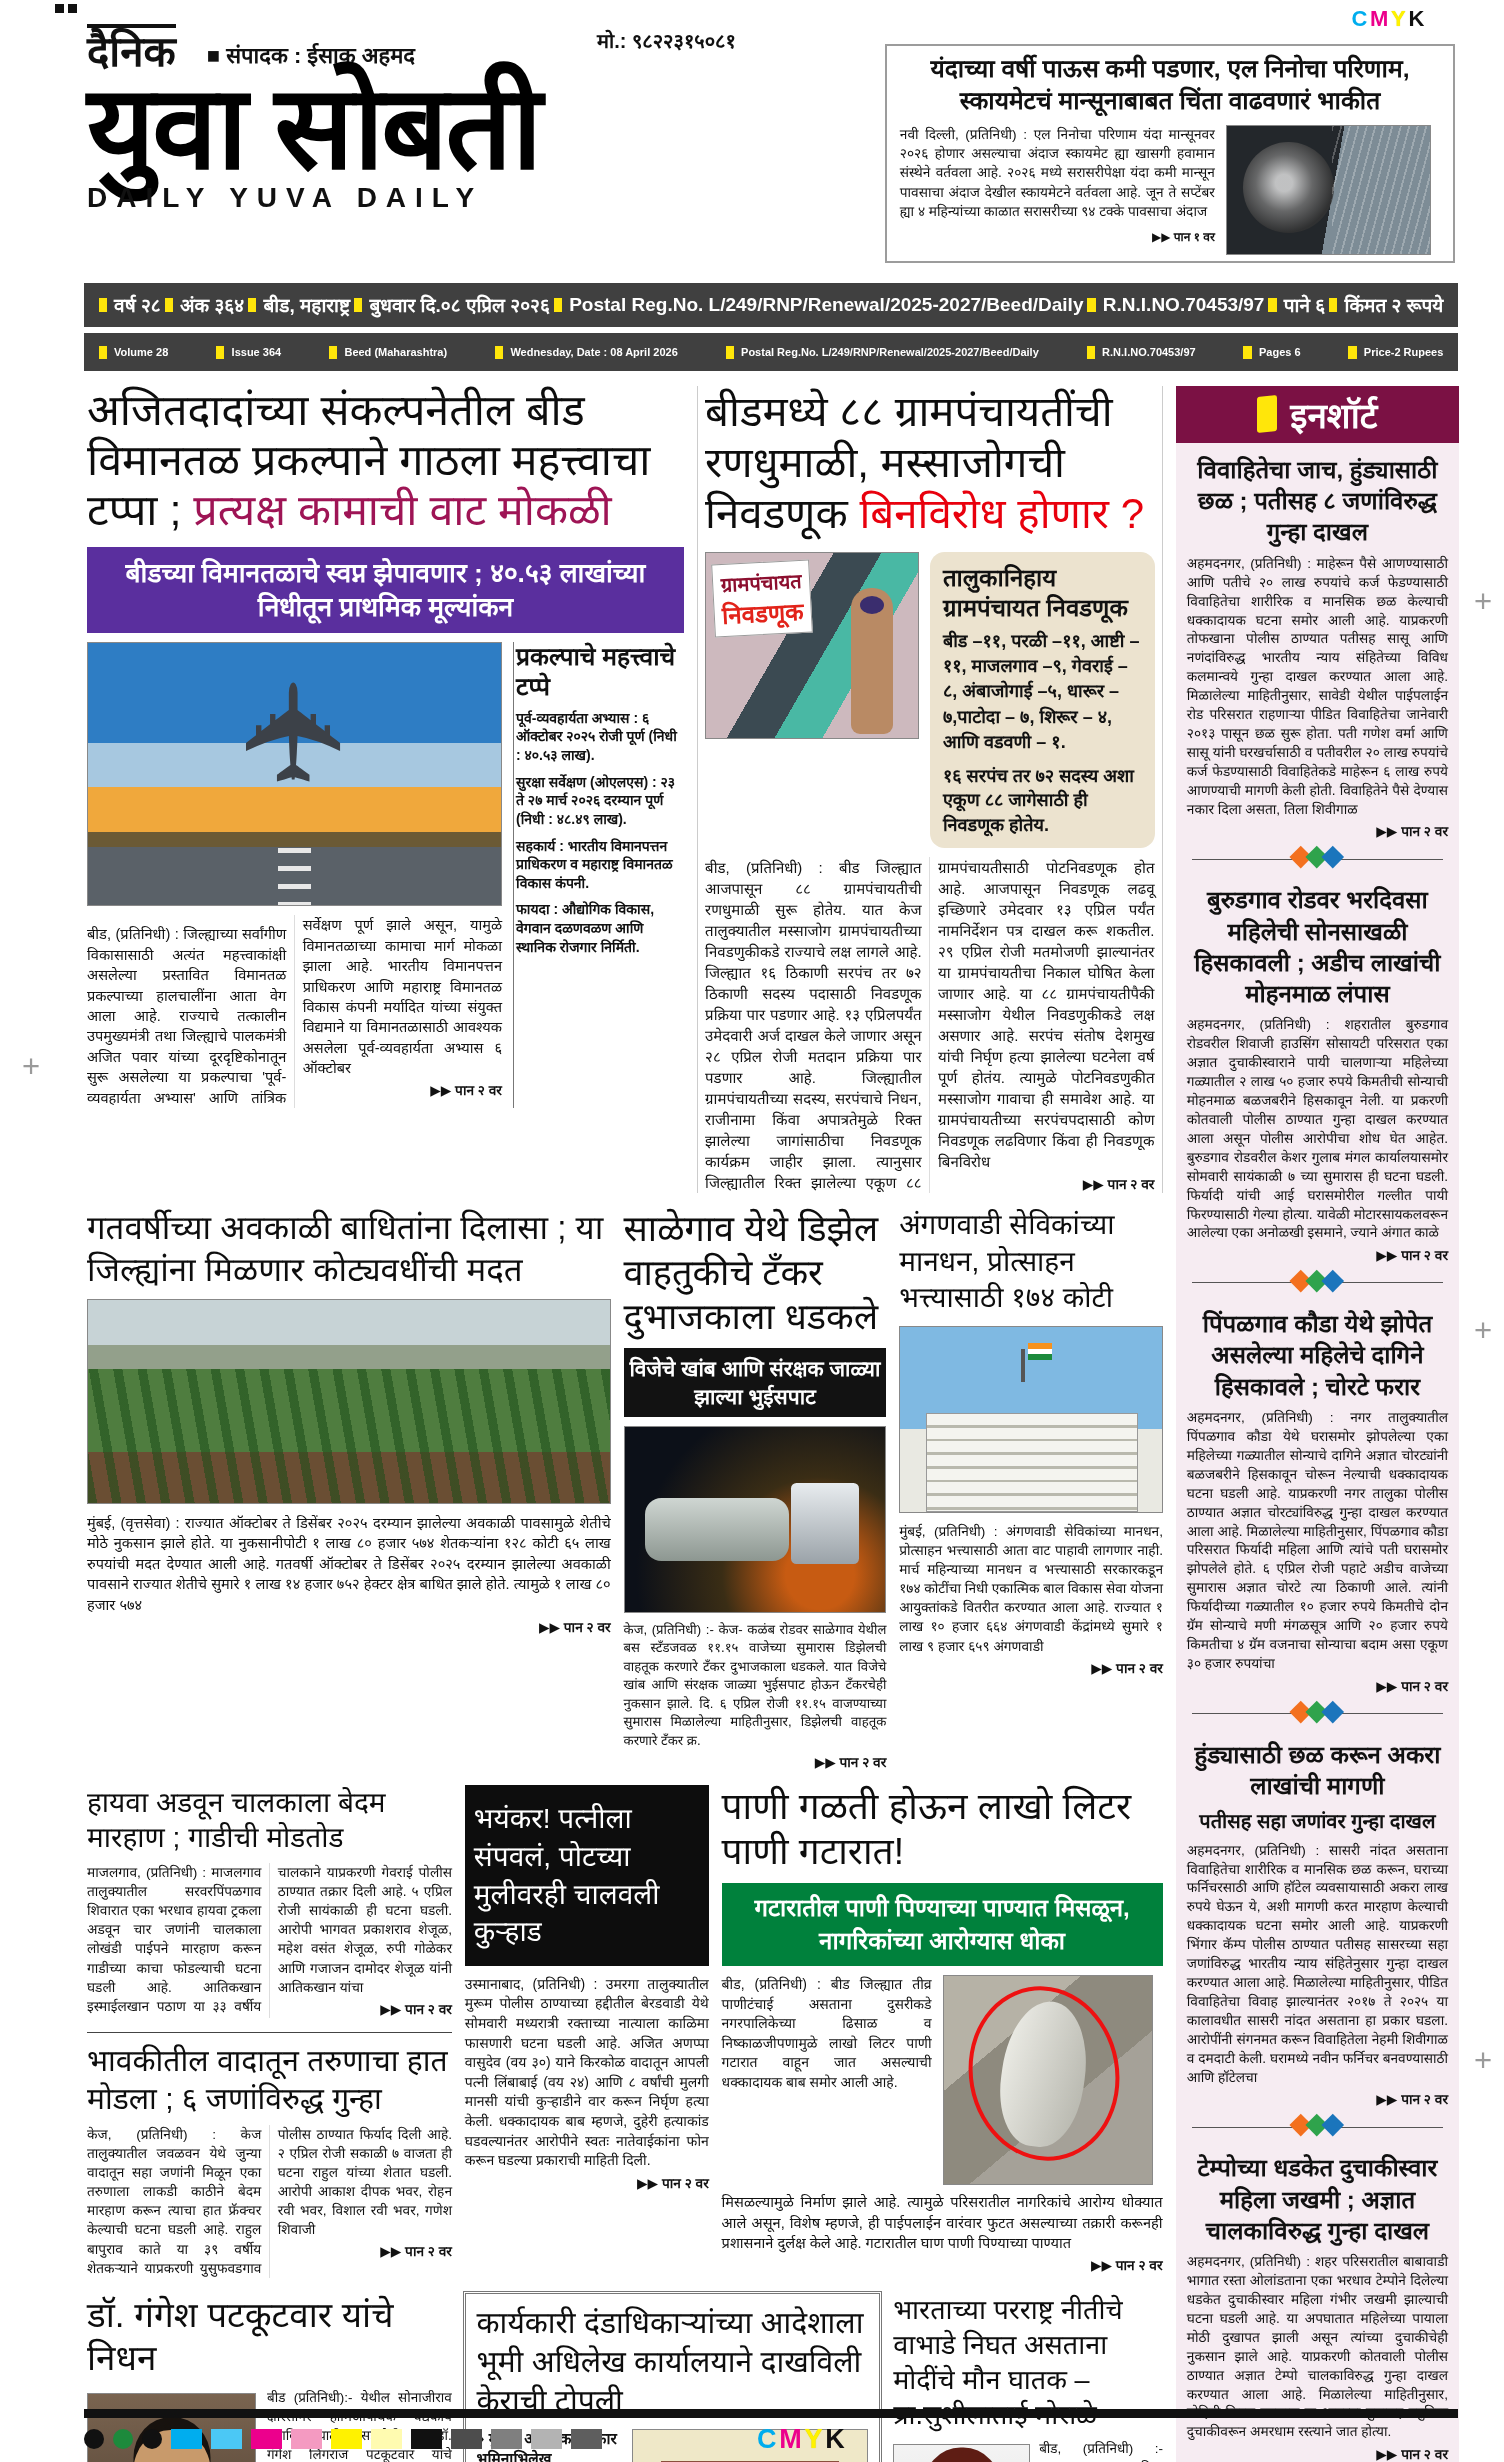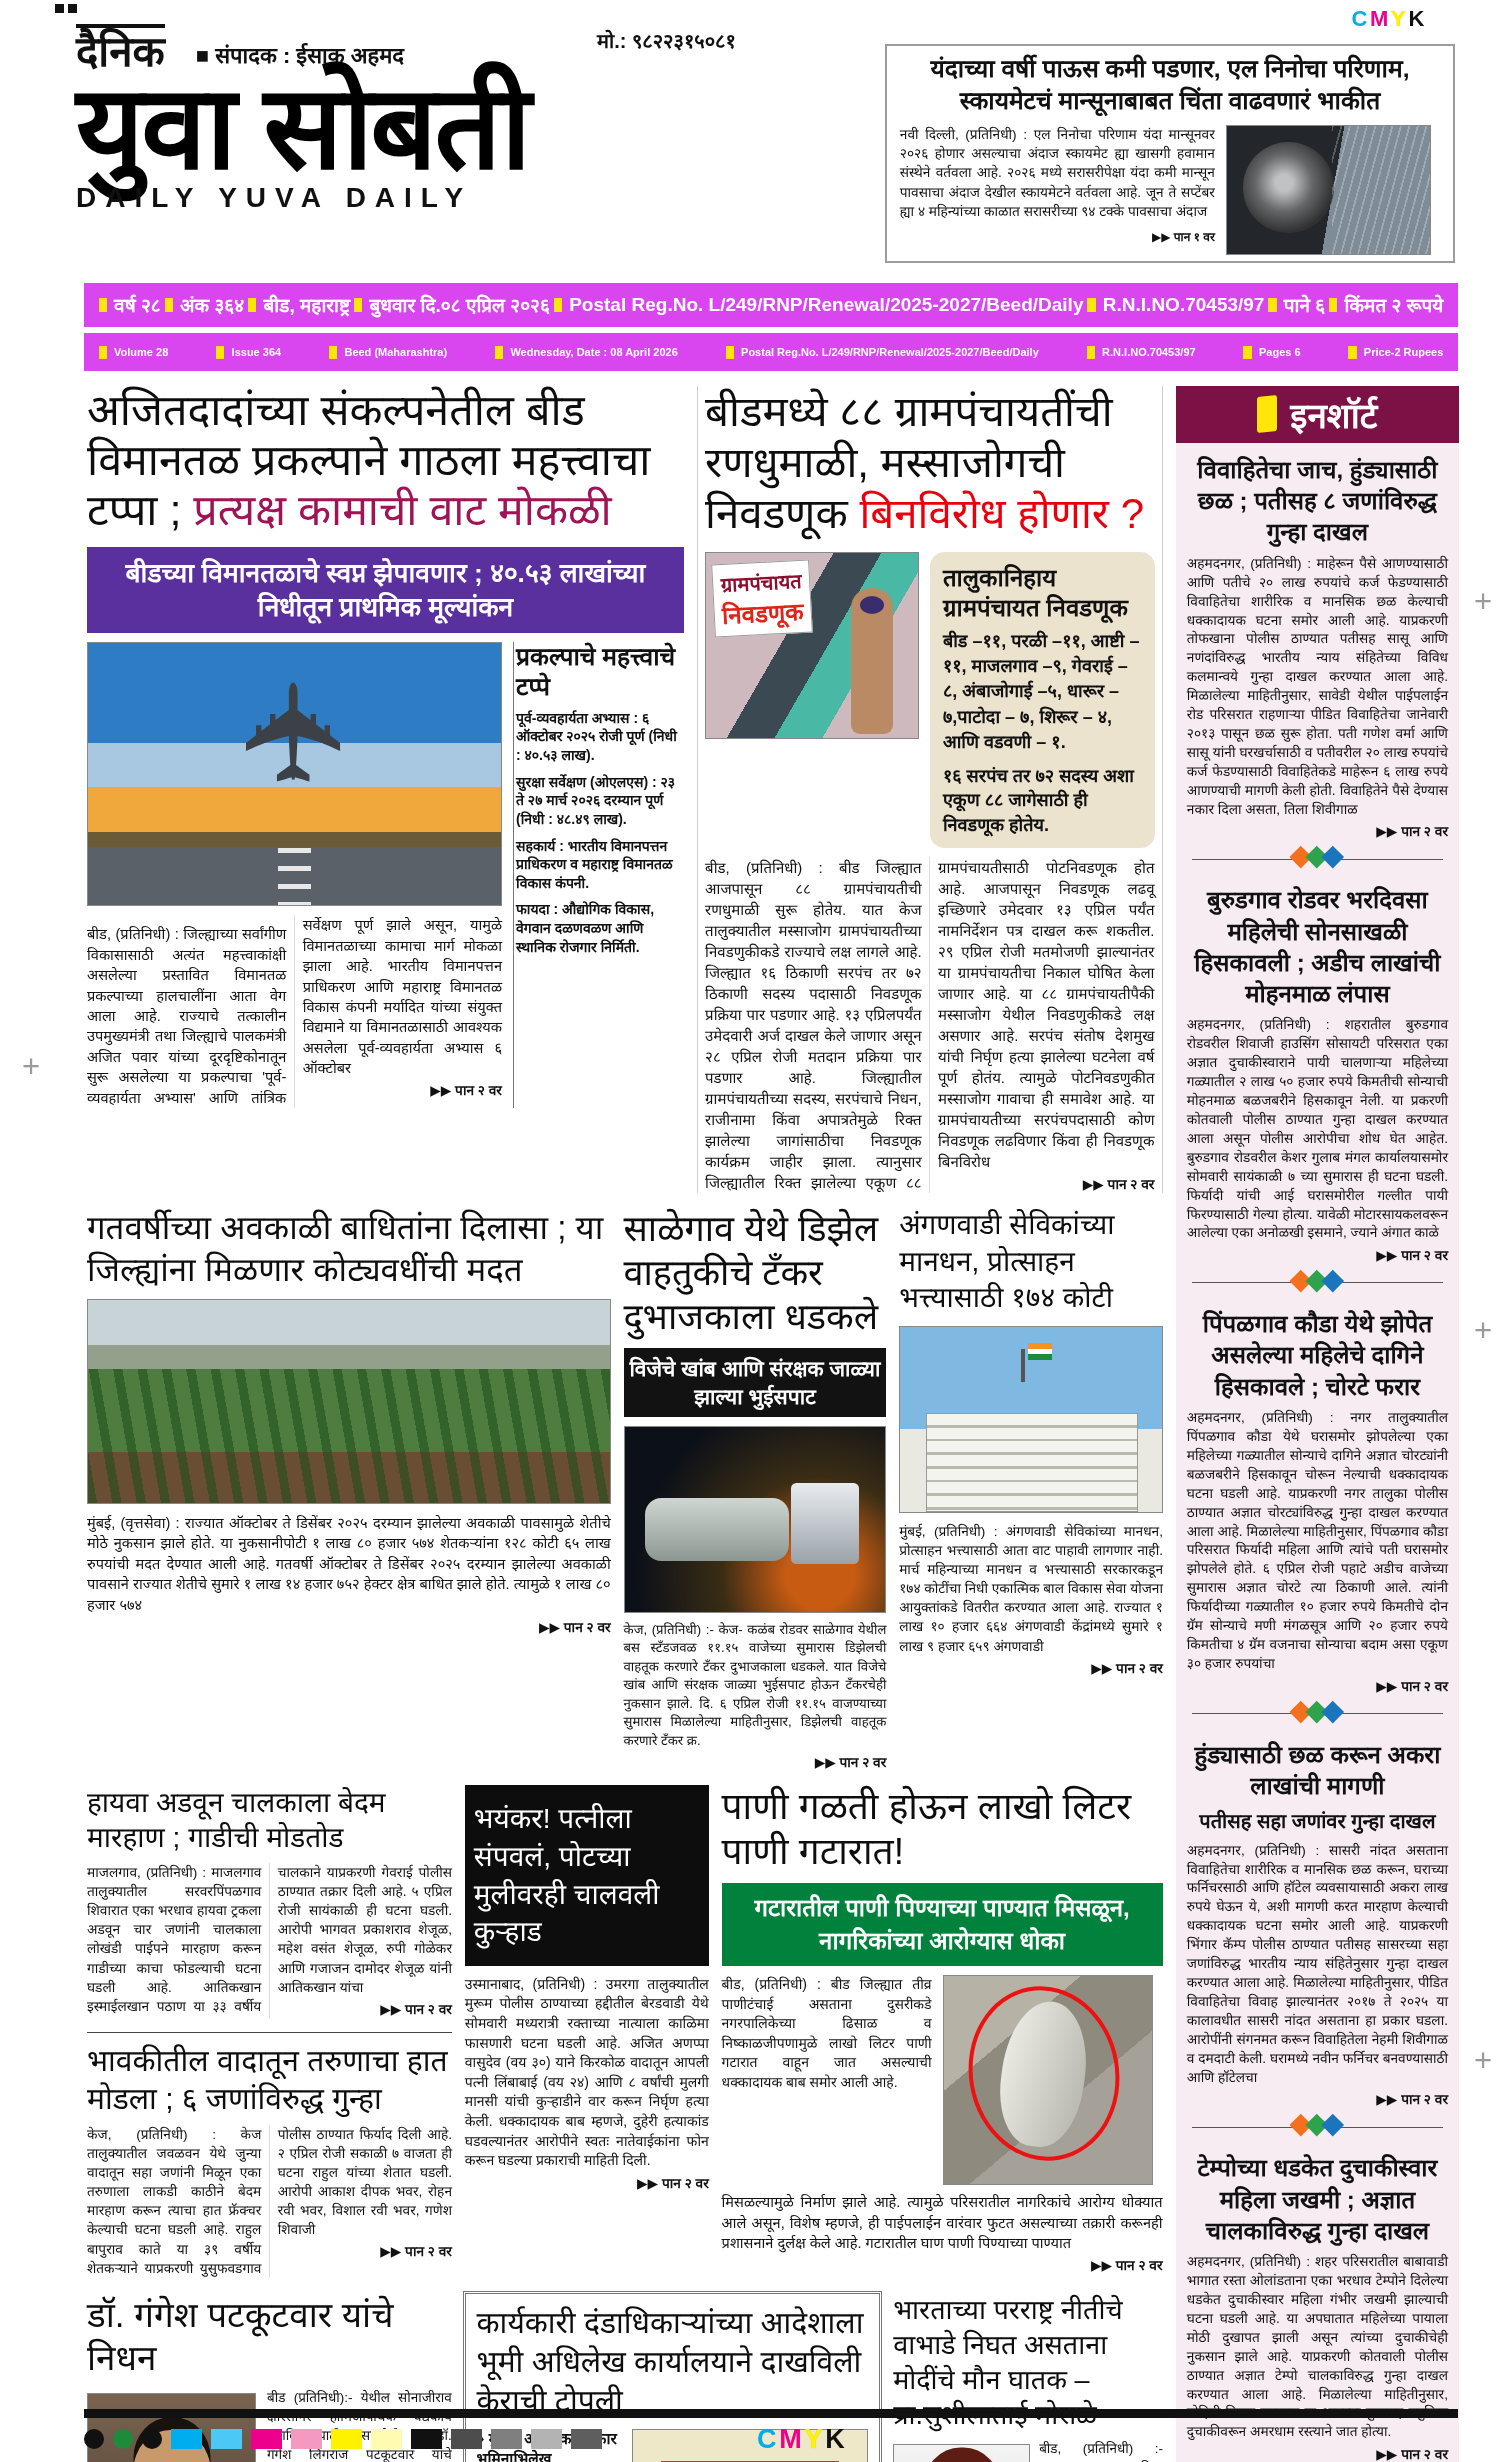--- a/index.html
+++ b/index.html
@@ -10,21 +10,21 @@
   .regmark { position:absolute; color:#9a9a9a; font-size:31px; font-weight:400; }
   .corner-dots { position:absolute; top:3.6px; left:55px; display:flex; gap:3.6px; }
   .corner-dots i { width:9px; height:9px; background:#111; display:block; }
 
   .cmyk-letters { font-weight:bold; letter-spacing:2.7px; font-size:22px; }
   .cmyk-letters .c{color:#00adee;} .cmyk-letters .m{color:#ec008c;} .cmyk-letters .y{color:#fff200; text-shadow:0 0 0.9px #caca00;} .cmyk-letters .k{color:#111;}
   .cmyk-top { position:absolute; top:5.5px; right:78px; }
 
   
   .masthead { position:relative; height:274px; }
-  .mh-left { position:absolute; left:76px; top:24px; width:821px; }
+  .mh-left { position:absolute; left:87px; top:24px; width:821px; }
   .mh-toprow { display:flex; align-items:flex-end; gap:31px; }
   .dainik { font-size:42px; font-weight:800; border-top:4.6px solid #111; line-height:1.15; }
   .editor { font-size:22px; font-weight:600; padding-bottom:7.3px; }
   .np-title { font-size:117px; font-weight:800; color:#000000; line-height:1.0; letter-spacing:-2.7px; margin-top:-7.3px; }
   .np-sub { font-size:28px; font-weight:800; letter-spacing:9px; margin-top:-3.6px; }
   .mh-mobile { position:absolute; left:597px; top:27px; font-size:20px; font-weight:700; }
   .weather-box { position:absolute; top:44px; right:50px; width:570px; height:219px; border:2.7px solid #9c9c9c; padding:7.3px 12.8px; background:#fff; }
   .weather-box h2 { font-size:24.6px; font-weight:800; text-align:center; line-height:1.3; }
   .wb-row { display:flex; gap:11px; margin-top:7.3px; }
   .wb-row p { font-size:13.7px; text-align:justify; line-height:1.42; width:315px; }
@@ -32,21 +32,21 @@
 
   
   .ph { position:relative; border:0.9px solid #888; overflow:hidden; }
   .ph-storm { width:205px; height:130px; background:linear-gradient(100deg,#23272b 0 52%,#7d8c96 52% 100%); }
   .ph-storm:before { content:""; position:absolute; left:16.4px; top:16.4px; width:91px; height:91px; border-radius:50%;
       background:radial-gradient(circle at 45% 45%, #e8e8e8 0 12%, #777 40%, #333 70%); opacity:.8; }
   .ph-storm:after { content:""; position:absolute; right:0; top:0; width:48%; height:100%;
       background:repeating-linear-gradient(105deg, rgba(255,255,255,.25) 0 1.8px, rgba(0,0,0,0) 1.8px 8.2px); }
 
   
-  .infobar { margin:5.5px 47px 0 84px; background:#d946ef; color:#fff; display:flex; align-items:center; justify-content:space-between; padding:0 14.6px; }
+  .infobar { margin:5.5px 47px 0 84px; background:#404040; color:#fff; display:flex; align-items:center; justify-content:space-between; padding:0 14.6px; }
   .infobar.mr { height:44px; margin-top:9px; }
   .infobar.en { height:38px; margin-top:6.4px; }
   .ib-item { display:flex; align-items:center; white-space:nowrap; font-weight:700; }
   .infobar.mr .ib-item { font-size:19px; }
   .infobar.en .ib-item { font-size:11px; font-weight:600; }
   .yb { width:8.2px; height:13.7px; background:#ffe60a; display:inline-block; margin-right:7.3px; flex:0 0 auto; }
 
   
   .main { display:flex; gap:12.8px; margin:14.6px 46px 0 87px; }
   .col-main { width:1076px; }

